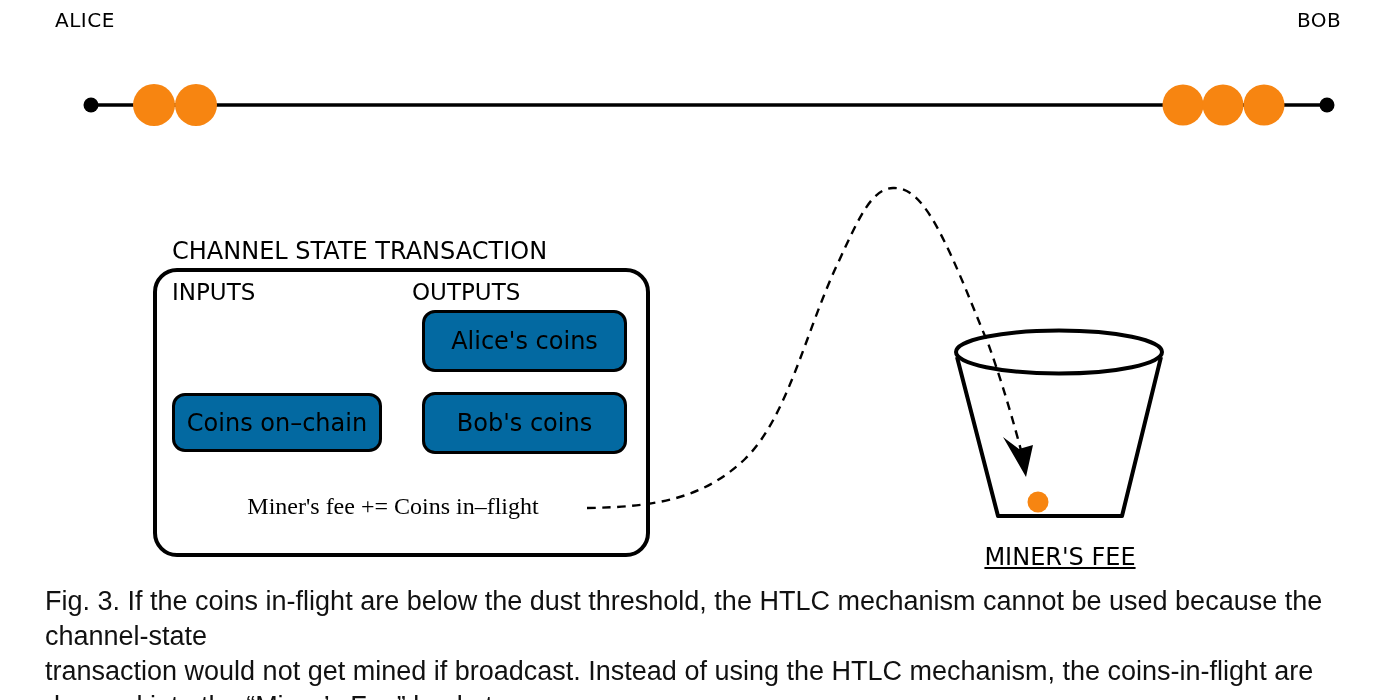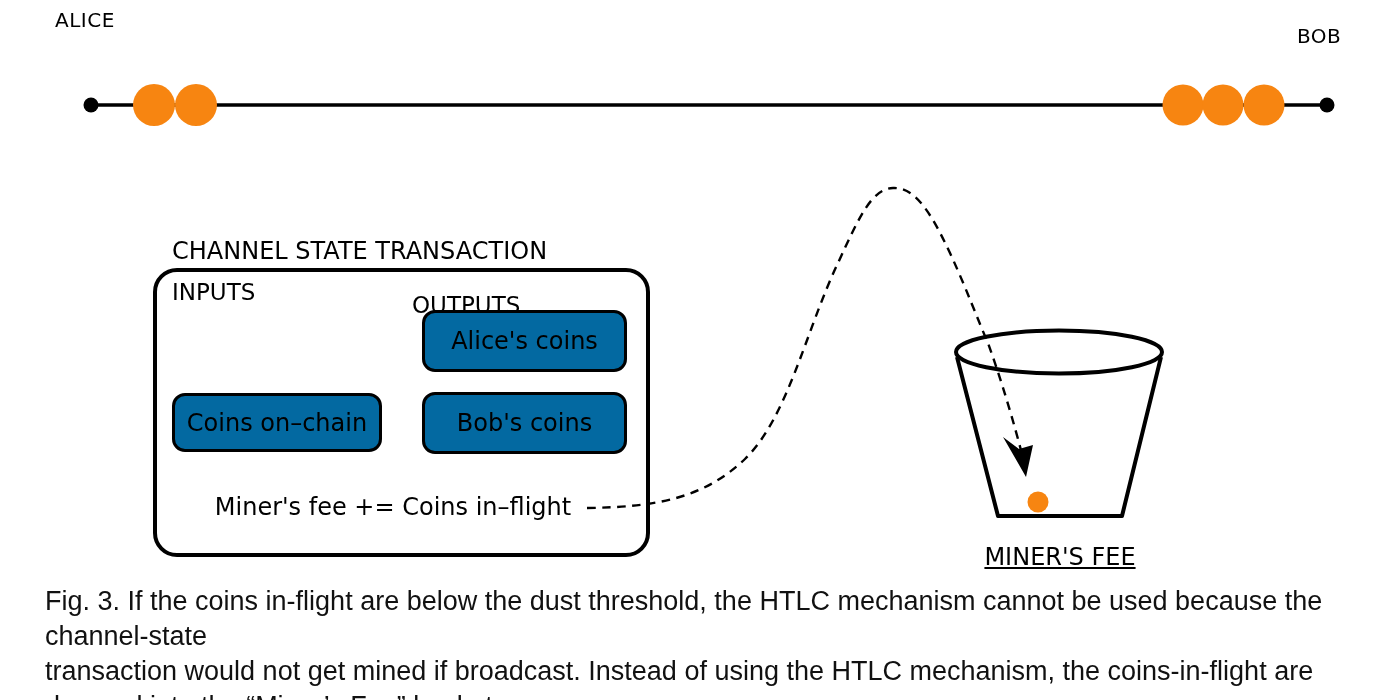--- a/index.html
+++ b/index.html
@@ -72,36 +72,36 @@
     <path d="M 957 357 L 998 516 L 1122 516 L 1161 357" fill="none" stroke="#000" stroke-width="4" stroke-linejoin="round"></path>
 
     <ellipse cx="1059" cy="352" rx="103" ry="21.5" fill="none" stroke="#000" stroke-width="4"></ellipse>
 
     <polygon points="1026,477 1003,437 1019,449 1033,445" fill="#000000"></polygon>
 
     <circle cx="1038" cy="502" r="10.5" fill="#F78511"></circle>
   </svg>
 
   <div class="lbl party" style="left:55px;top:8px;">ALICE</div>
-  <div class="lbl party" style="left:1297px;top:24px;">BOB</div>
+  <div class="lbl party" style="left:1297px;top:8px;">BOB</div>
 
   <div class="lbl title" style="left:172px;top:237px;">CHANNEL STATE TRANSACTION</div>
 
   <div class="txbox" style="left:153px;top:268px;width:489px;height:281px;"></div>
 
   <div class="lbl hdr" style="left:172px;top:279px;width:211px;">INPUTS</div>
-  <div class="lbl hdr" style="left:412px;top:292px;width:206px;">OUTPUTS</div>
+  <div class="lbl hdr" style="left:412px;top:279px;width:206px;">OUTPUTS</div>
 
   <div class="minibox" style="left:422px;top:310px;width:199px;height:56px;">Alice's coins</div>
 
   <div class="minibox" style="left:422px;top:392px;width:199px;height:56px;">Bob's coins</div>
 
   <div class="minibox" style="left:172px;top:393px;width:204px;height:53px;">Coins on–chain</div>
 
-  <div class="lbl feenote" style="left:153px;top:493px;width:480px;">Miner's fee += Coins in–flight</div>
+  <div class="lbl feenote" style="left:153px;top:493px;width:480px;font-family:Liberation Serif, serif;">Miner's fee += Coins in–flight</div>
 
   <div class="lbl bucketlbl" style="left:960px;top:543px;width:200px;text-decoration:underline;">MINER'S FEE</div>
 
   <div class="caption">
     <div>Fig. 3. If the coins in-flight are below the dust threshold, the HTLC mechanism cannot be used because the channel-state</div>
     <div>transaction would not get mined if broadcast. Instead of using the HTLC mechanism, the coins-in-flight are</div>
     <div>dumped into the “Miner’s Fee” bucket.</div>
   </div>
 
 </div>

